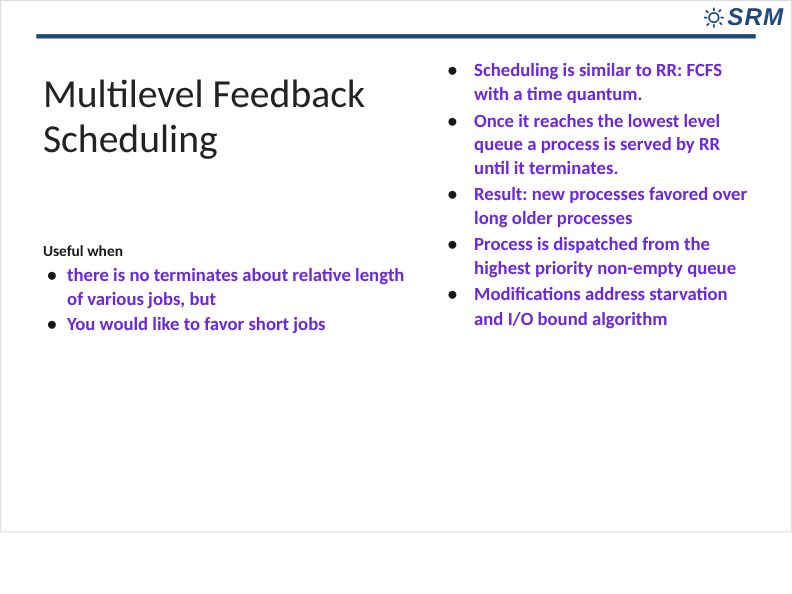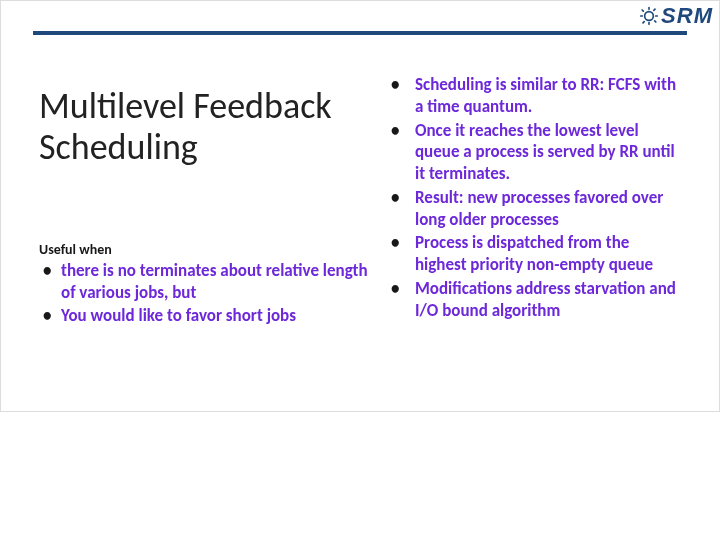--- a/index.html
+++ b/index.html
@@ -1,20 +1,20 @@
 <!DOCTYPE html>
 <html><head>
 <meta charset="utf-8">
 <style>
   * { box-sizing: border-box; margin: 0; padding: 0; }
   html, body { width: 720px; height: 540px; background: #fff; font-family: Calibri, "Segoe UI", Arial, sans-serif; overflow: hidden; }
   .slide {
     position: relative;
     width: 720px;
-    height: 412px;
+    height: 484px;
     background: #fff;
     border: 1px solid #ddd;
   }
   .top-rule {
     position: absolute;
     top: 30px;
     left: 32px;
     right: 32px;
     height: 4px;
     background: #1f497d;
@@ -35,22 +35,21 @@
     display: inline-flex; align-items: center; justify-content: center;
   }
   .logo-text { font-size: 22px; letter-spacing: 1px; font-style: italic;}
   .content {
     position: absolute;
     top: 44px;
     left: 38px;
     right: 32px;
     bottom: 24px;
     display: flex;
-    gap: 16px;
-    margin-top: 21px;
+    gap: 32px;
   }
   .col { flex: 1 1 0; }
   .col-left { flex: 0 0 330px; }
   .col-right { flex: 1 1 auto; padding-top: 8px; padding-right: 6px;}
   h1.title {
     font-family: Calibri, "Segoe UI", Arial, sans-serif;
     font-weight: 400;
     font-size: 36px;
     line-height: 1.15;
     color: #222;

